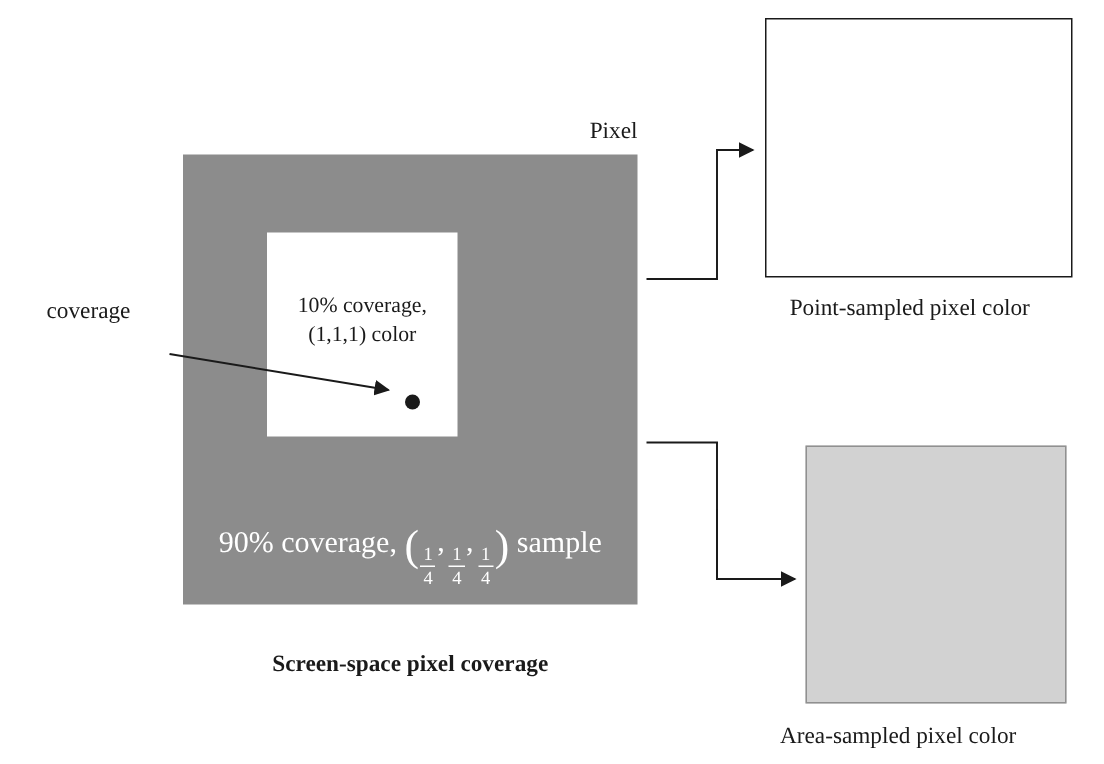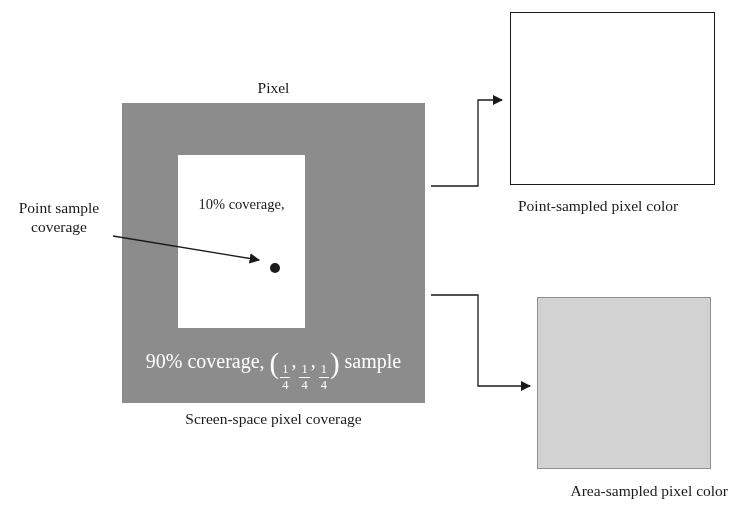--- a/index.html
+++ b/index.html
@@ -16,33 +16,33 @@
     height: 509px;
     background: var(--white);
     font-family: "Liberation Serif", serif;
     color: var(--ink);
     overflow: hidden;
   }
   .label { position: absolute; font-size: 15.5px; line-height: 1.25; }
 
   .pixel-label {
     left: 122px; top: 78px; width: 303px;
-    text-align: center;
+    text-align: right;
   }
 
   .gray-square {
     position: absolute;
     left: 122px; top: 103px;
     width: 303px; height: 300px;
     background: var(--pixel_gray);
   }
   .inner-square {
     position: absolute;
     left: 56px; top: 52px;
-    width: 127px; height: 173px;
+    width: 127px; height: 136px;
     background: var(--white);
   }
   .inner-text {
     padding-top: 40px;
     text-align: center;
     font-size: 14.5px;
     line-height: 1.3;
     color: var(--ink);
   }
 
@@ -62,50 +62,52 @@
     vertical-align: -0.5em;
     font-size: 0.62em;
     line-height: 1.15;
     margin: 0 1px;
   }
   .frac .num { border-bottom: 1px solid var(--white); padding: 0 2px; }
   .frac .den { padding: 0 2px; }
   .comma { margin-right: 2px; }
 
   .screen-space-caption {
-    left: 122px; top: 409px; width: 303px;
+    left: 122px; top: 433px; width: 303px;
     text-align: center;
+    font-weight: bold;
   }
 
   .point-sample-label {
     left: 6px; top: 198px; width: 106px;
     text-align: center;
   }
 
   .swatch-point {
     position: absolute;
     left: 510px; top: 12px;
     width: 205px; height: 173px;
     background: var(--white);
     border: 1.6px solid var(--ink);
   }
   .point-sampled-caption {
-    left: 518px; top: 196px; width: 205px;
+    left: 504px; top: 196px; width: 205px;
+    text-align: center;
   }
 
   .swatch-area {
     position: absolute;
     left: 537px; top: 297px;
     width: 174px; height: 172px;
     background: var(--area_gray);
     border: 1px solid #909090;
   }
   .area-sampled-caption {
     left: 520px; top: 481px; width: 208px;
-    text-align: right;
+    text-align: left;
   }
 
   .overlay {
     position: absolute;
     inset: 0;
     pointer-events: none;
   }
   .arrow-line {
     fill: none;
     stroke: var(--ink);
@@ -117,20 +119,21 @@
 
 <div class="canvas">
 
   <div class="label pixel-label">Pixel</div>
 
   <div class="gray-square">
 
     <div class="inner-square">
       <div class="inner-text">
         <div>10% coverage,</div>
+        <div>(1,1,1) color</div>
       </div>
     </div>
 
     <div class="area-coverage-text">
       <span>90% coverage,</span>
       <span class="paren">(</span><span class="frac">
           <span class="num">1</span>
           <span class="den">4</span>
         </span><span class="comma">,</span><span class="frac">
           <span class="num">1</span>
@@ -139,21 +142,20 @@
           <span class="num">1</span>
           <span class="den">4</span>
         </span><span class="paren">)</span>
       <span>sample</span>
     </div>
   </div>
 
   <div class="label screen-space-caption">Screen-space pixel coverage</div>
 
   <div class="label point-sample-label">
-    <div>Point sample</div>
     <div>coverage</div>
   </div>
 
   <div class="swatch-point"></div>
   <div class="label point-sampled-caption">Point-sampled pixel color</div>
 
   <div class="swatch-area"></div>
   <div class="label area-sampled-caption">Area-sampled pixel color</div>
 
   <svg class="overlay" width="736" height="509" viewBox="0 0 736 509">

